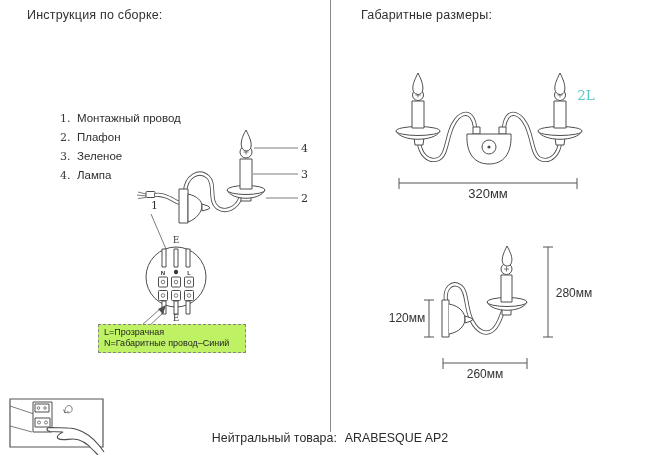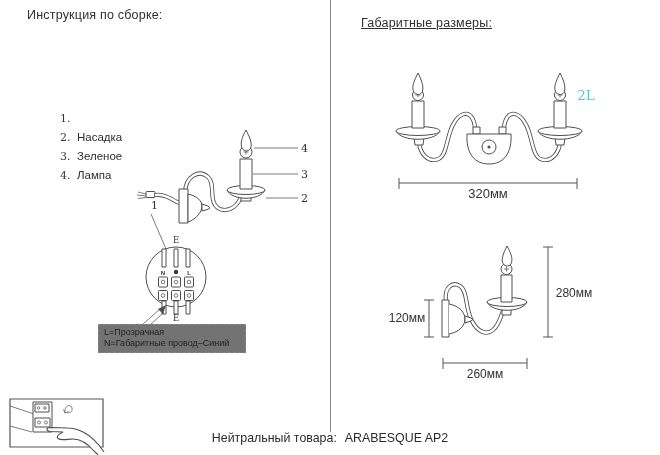--- a/index.html
+++ b/index.html
@@ -10,21 +10,21 @@
   .abs{position:absolute;}
   .title{font-size:12.5px;color:#303030;letter-spacing:.2px;}
   .divider{position:absolute;left:330px;top:0;width:1px;height:432px;background:#8a8a8a;}
   .parts-list{position:absolute;left:60px;top:109px;font-size:11.5px;color:#2e2e2e;}
   .parts-list .row{height:19px;line-height:19px;display:flex;}
   .parts-list .num{width:17px;font-family:"DejaVu Serif",serif;font-size:11px;color:#3a3a3a;}
   .parts-list .lbl{white-space:nowrap;}
   .legend-box{
     position:absolute;left:98px;top:324px;width:136px;
     border:1px dashed #858585;padding:2px 5px 3px 5px;
-    font-size:9px;line-height:11px;color:#1f1f1f;white-space:nowrap;background:#737373;
+    font-size:9px;line-height:11px;color:#1f1f1f;white-space:nowrap;background:#bef264;
   }
   .footer{
     position:absolute;left:0;right:0;top:431px;text-align:center;
     font-size:12.4px;color:#2b2b2b;
   }
   .footer .pname{margin-left:8px;}
   svg{position:absolute;overflow:visible;}
   svg *{vector-effect:non-scaling-stroke;}
   .thin{stroke:#5a5a5a;stroke-width:.8;fill:none;}
   .wh{fill:#ffffff;stroke:#4e4e4e;stroke-width:1;}
@@ -37,24 +37,25 @@
 </head>
 <body>
 
 <div class="divider"></div>
 
 <div class="abs title" style="left:27px;top:8px;">Инструкция по сборке:</div>
 
 <div class="parts-list">
   <div class="row">
     <span class="num">1.</span>
+    <span class="lbl">Монтажный провод</span>
   </div>
   <div class="row">
     <span class="num">2.</span>
-    <span class="lbl">Насадка</span>
+    <span class="lbl">Плафон</span>
   </div>
   <div class="row">
     <span class="num">3.</span>
     <span class="lbl">Зеленое</span>
   </div>
   <div class="row">
     <span class="num">4.</span>
     <span class="lbl">Лампа</span>
   </div>
 </div>
@@ -155,21 +156,21 @@
     <circle class="thin" cx="38.5" cy="408" r="1.3"></circle>
     <circle class="thin" cx="45" cy="408" r="1.3"></circle>
     <rect class="wh" x="35" y="418" width="15" height="9"></rect>
     <circle class="thin" cx="39" cy="422.5" r="1.5"></circle>
     <circle class="thin" cx="46" cy="422.5" r="1.5"></circle>
   </g>
   <path class="thin" d="M65,413 C64,406 70,403 72,408 C73,412 69,413.5 67,412.5 M65,413 L63.5,409.5 M65,413 L68.5,411.5"></path>
   <path d="M104,452 C98,443 91,436 83,432 C78,429.5 73,428 68,428 L50,427.5 C46,427.5 46,431 50,431.5 L63,432 C59,434 56,436.5 58,438.5 C61,441 68,439 73,439 C80,439 88,444 94,451 L98,455" fill="#fff" stroke="#4e4e4e" stroke-width="1.1"></path>
 </svg>
 
-<div class="abs title" style="left:361px;top:16px;text-decoration:underline;">Габаритные размеры:</div>
+<div class="abs title" style="left:361px;top:8px;">Габаритные размеры:</div>
 
 <svg style="left:392px;top:62px;" width="206" height="146" viewBox="392 62 206 146">
   <g>
     <path class="tube-o" d="M419,142 C420,154 428,162 437,159.5 C448,156.5 446,135 454,123 C459,114 467,111 471.5,117 C476,123 474,129 476.5,132"></path>
     <path class="tube-i" d="M419,142 C420,154 428,162 437,159.5 C448,156.5 446,135 454,123 C459,114 467,111 471.5,117 C476,123 474,129 476.5,132"></path>
   </g>
   <g>
     <path class="tube-o" d="M560,142 C559,154 551,162 542,159.5 C531,156.5 533,135 525,123 C520,114 512,111 507.5,117 C503,123 505,129 502.5,132"></path>
     <path class="tube-i" d="M560,142 C559,154 551,162 542,159.5 C531,156.5 533,135 525,123 C520,114 512,111 507.5,117 C503,123 505,129 502.5,132"></path>
   </g>

